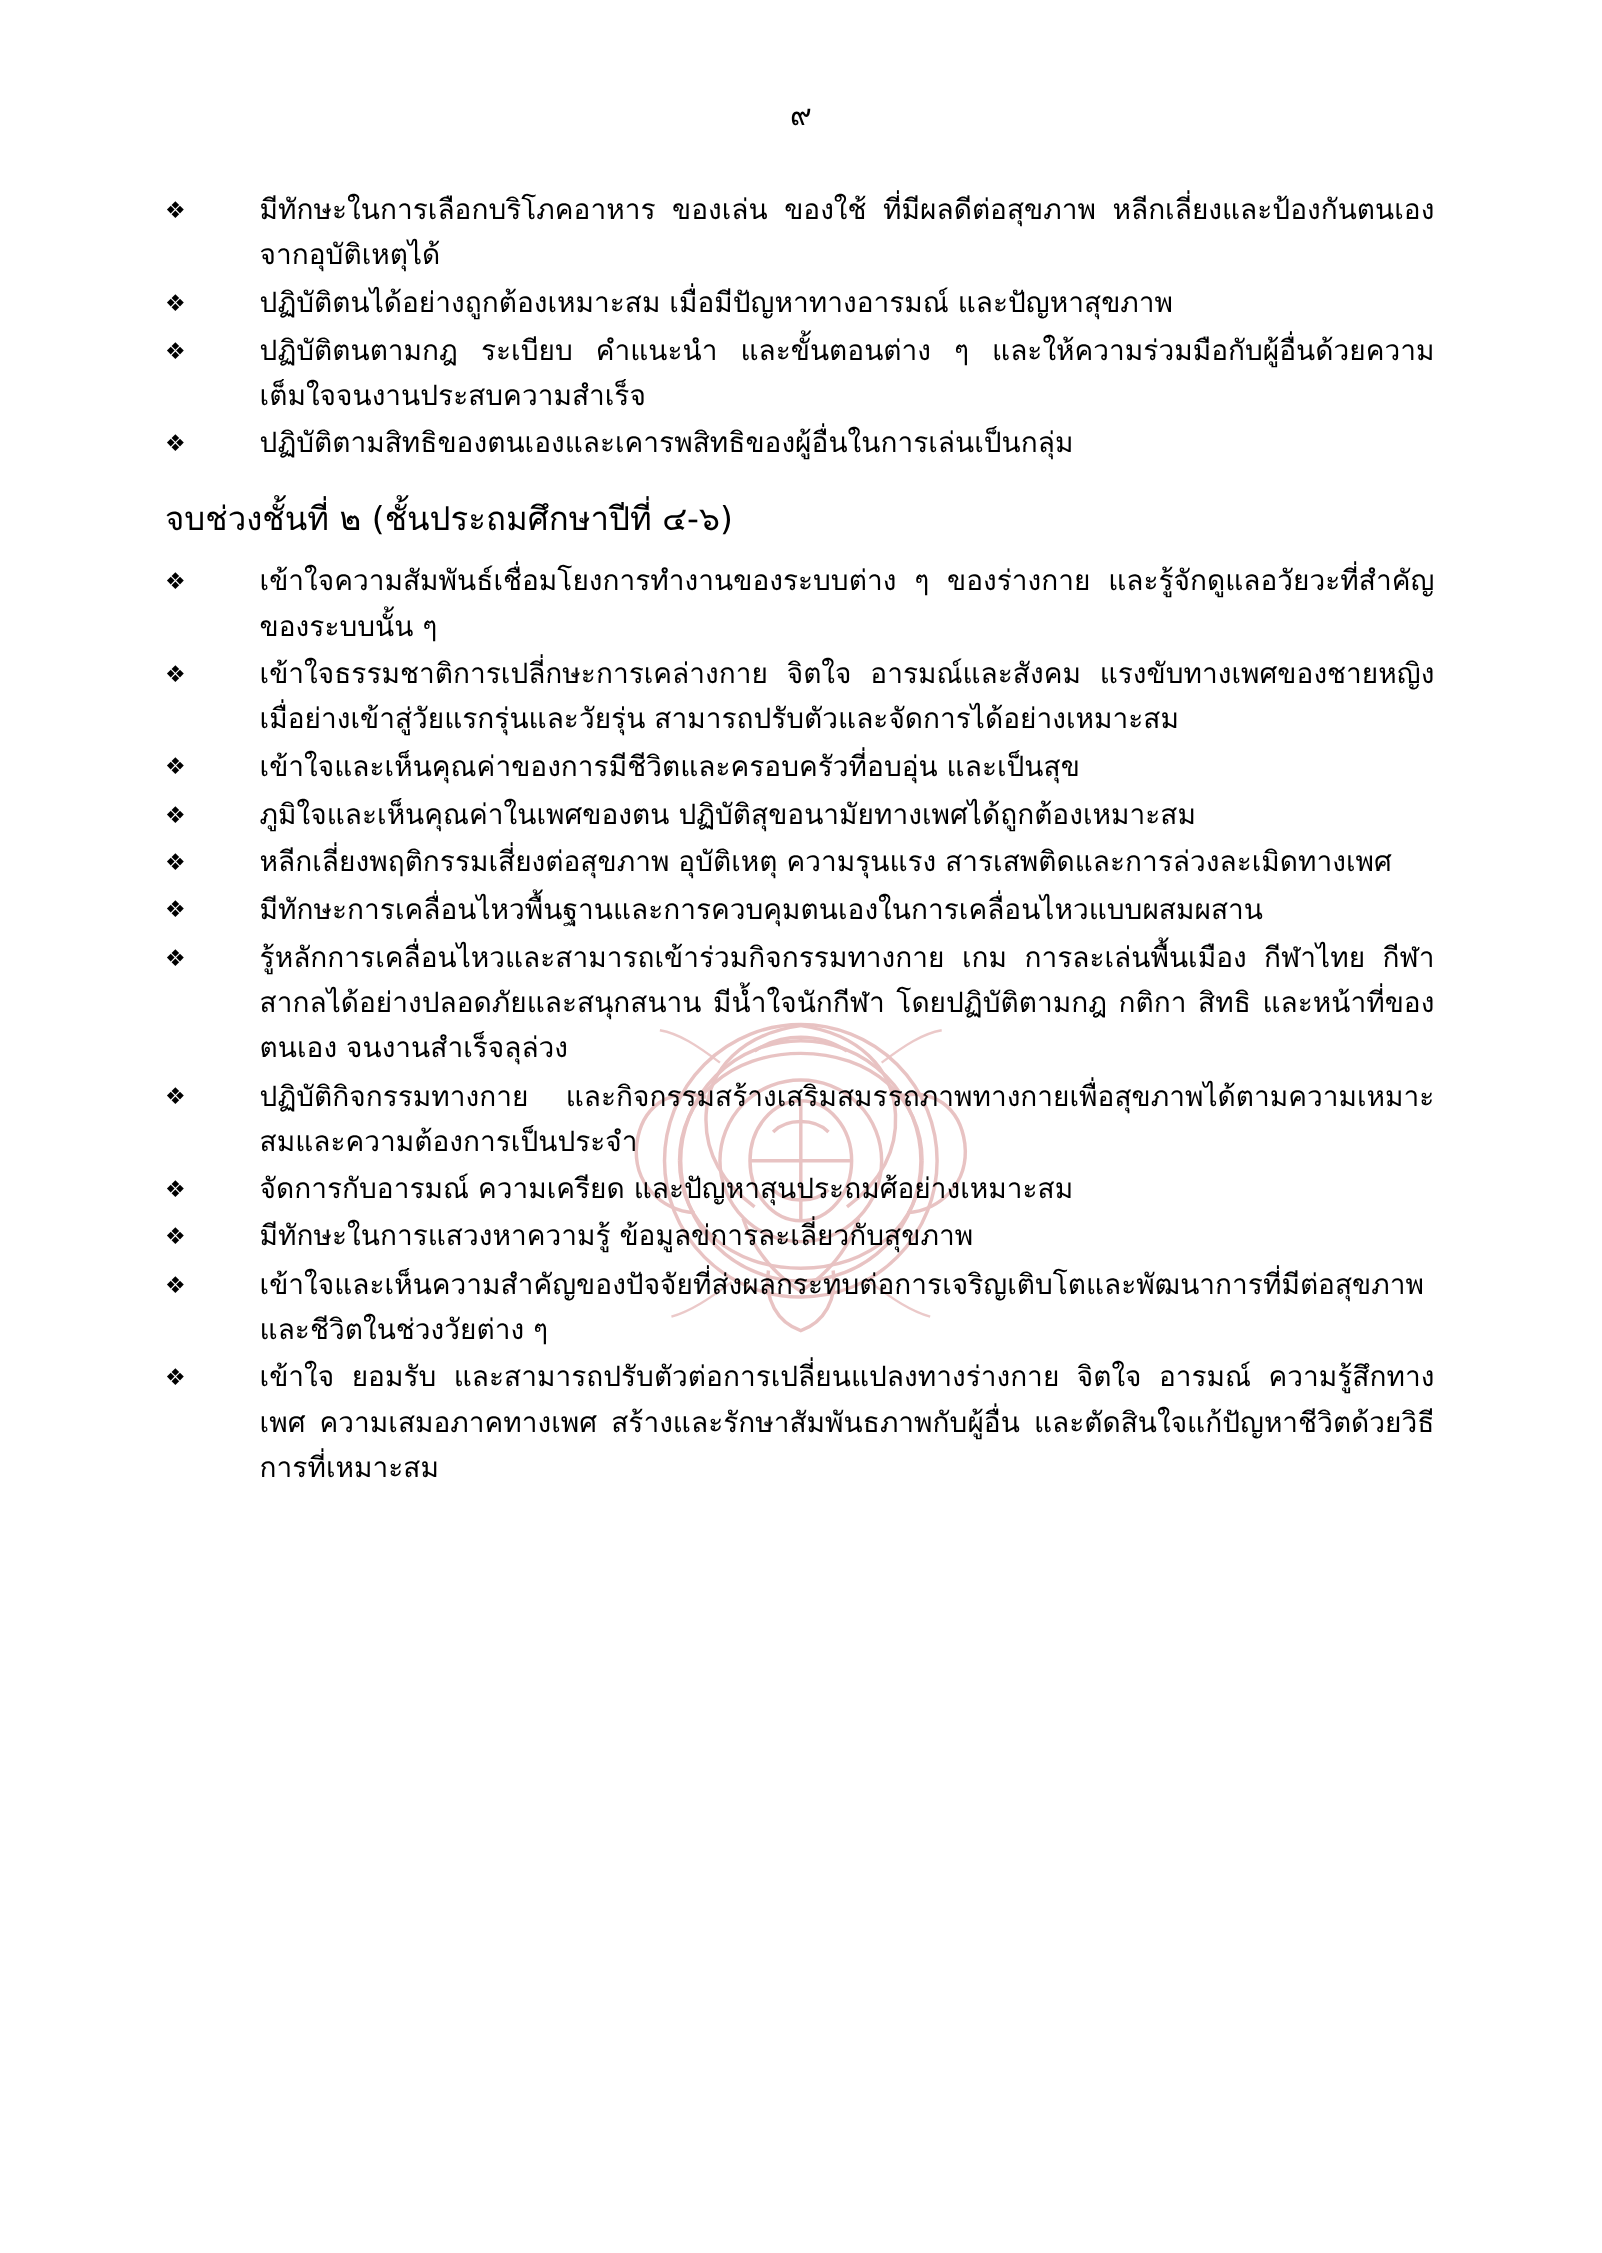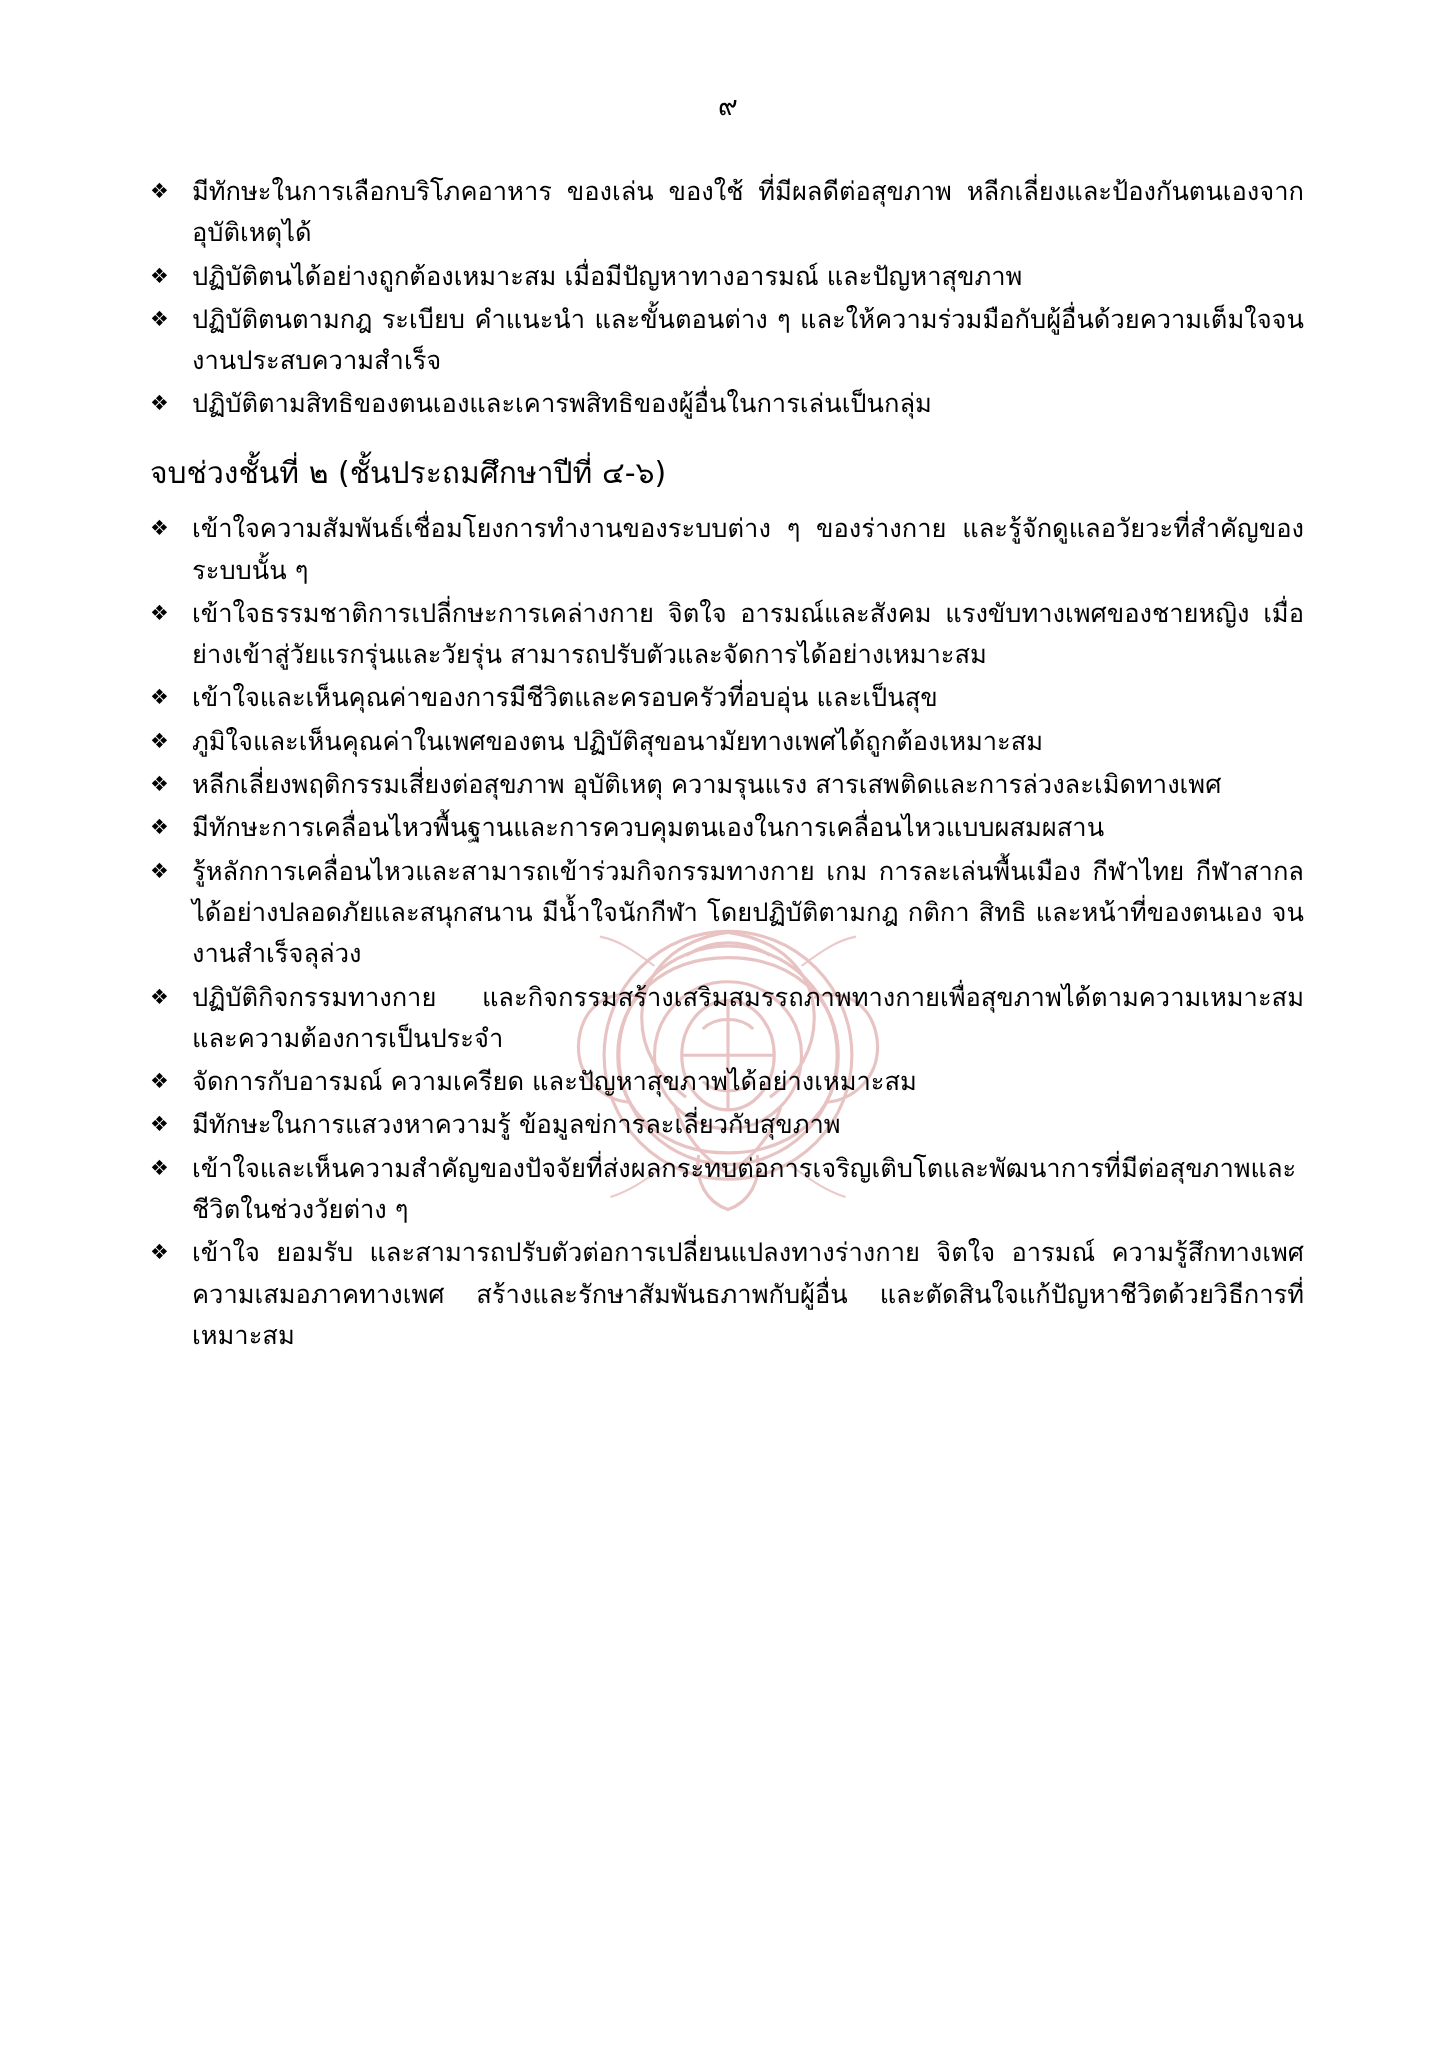--- a/index.html
+++ b/index.html
@@ -83,21 +83,21 @@
   }
 
   h2.section-heading {
     font-size: 30px;
     font-weight: normal;
     margin: 26px 0 14px 0;
     line-height: 1.45;
   }
 
   
-  .just { display: block; }
+  .just { display: block; margin-left: 44px; }
 </style>
 </head>
 <body>
 
 <div class="page">
 
   <div class="watermark">
     <svg viewBox="0 0 400 400" width="420" height="420" xmlns="http://www.w3.org/2000/svg">
       <g stroke="#b02a2a" fill="none" stroke-width="3">
         <circle cx="200" cy="205" r="118"></circle>
@@ -182,21 +182,21 @@
         <li>
           <span class="bullet-mark">❖</span>
           <span class="just">รู้หลักการเคลื่อนไหวและสามารถเข้าร่วมกิจกรรมทางกาย เกม การละเล่นพื้นเมือง กีฬาไทย กีฬาสากลได้อย่างปลอดภัยและสนุกสนาน มีน้ำใจนักกีฬา โดยปฏิบัติตามกฎ กติกา สิทธิ และหน้าที่ของตนเอง จนงานสำเร็จลุล่วง</span>
         </li>
         <li>
           <span class="bullet-mark">❖</span>
           <span class="just">ปฏิบัติกิจกรรมทางกาย และกิจกรรมสร้างเสริมสมรรถภาพทางกายเพื่อสุขภาพได้ตามความเหมาะสมและความต้องการเป็นประจำ</span>
         </li>
         <li>
           <span class="bullet-mark">❖</span>
-          <span class="just">จัดการกับอารมณ์ ความเครียด และปัญหาสุขภาพได้อย่างเหมาะสม</span>
+          <span class="just">จัดการกับอารมณ์ ความเครียด และปัญหาสุนประถมศ้อย่างเหมาะสม</span>
         </li>
         <li>
           <span class="bullet-mark">❖</span>
           <span class="just">มีทักษะในการแสวงหาความรู้ ข้อมูลข่การละเลี่ยวกับสุขภาพ</span>
         </li>
       </ul>
 
 
       <ul class="bullets">
         <li>

